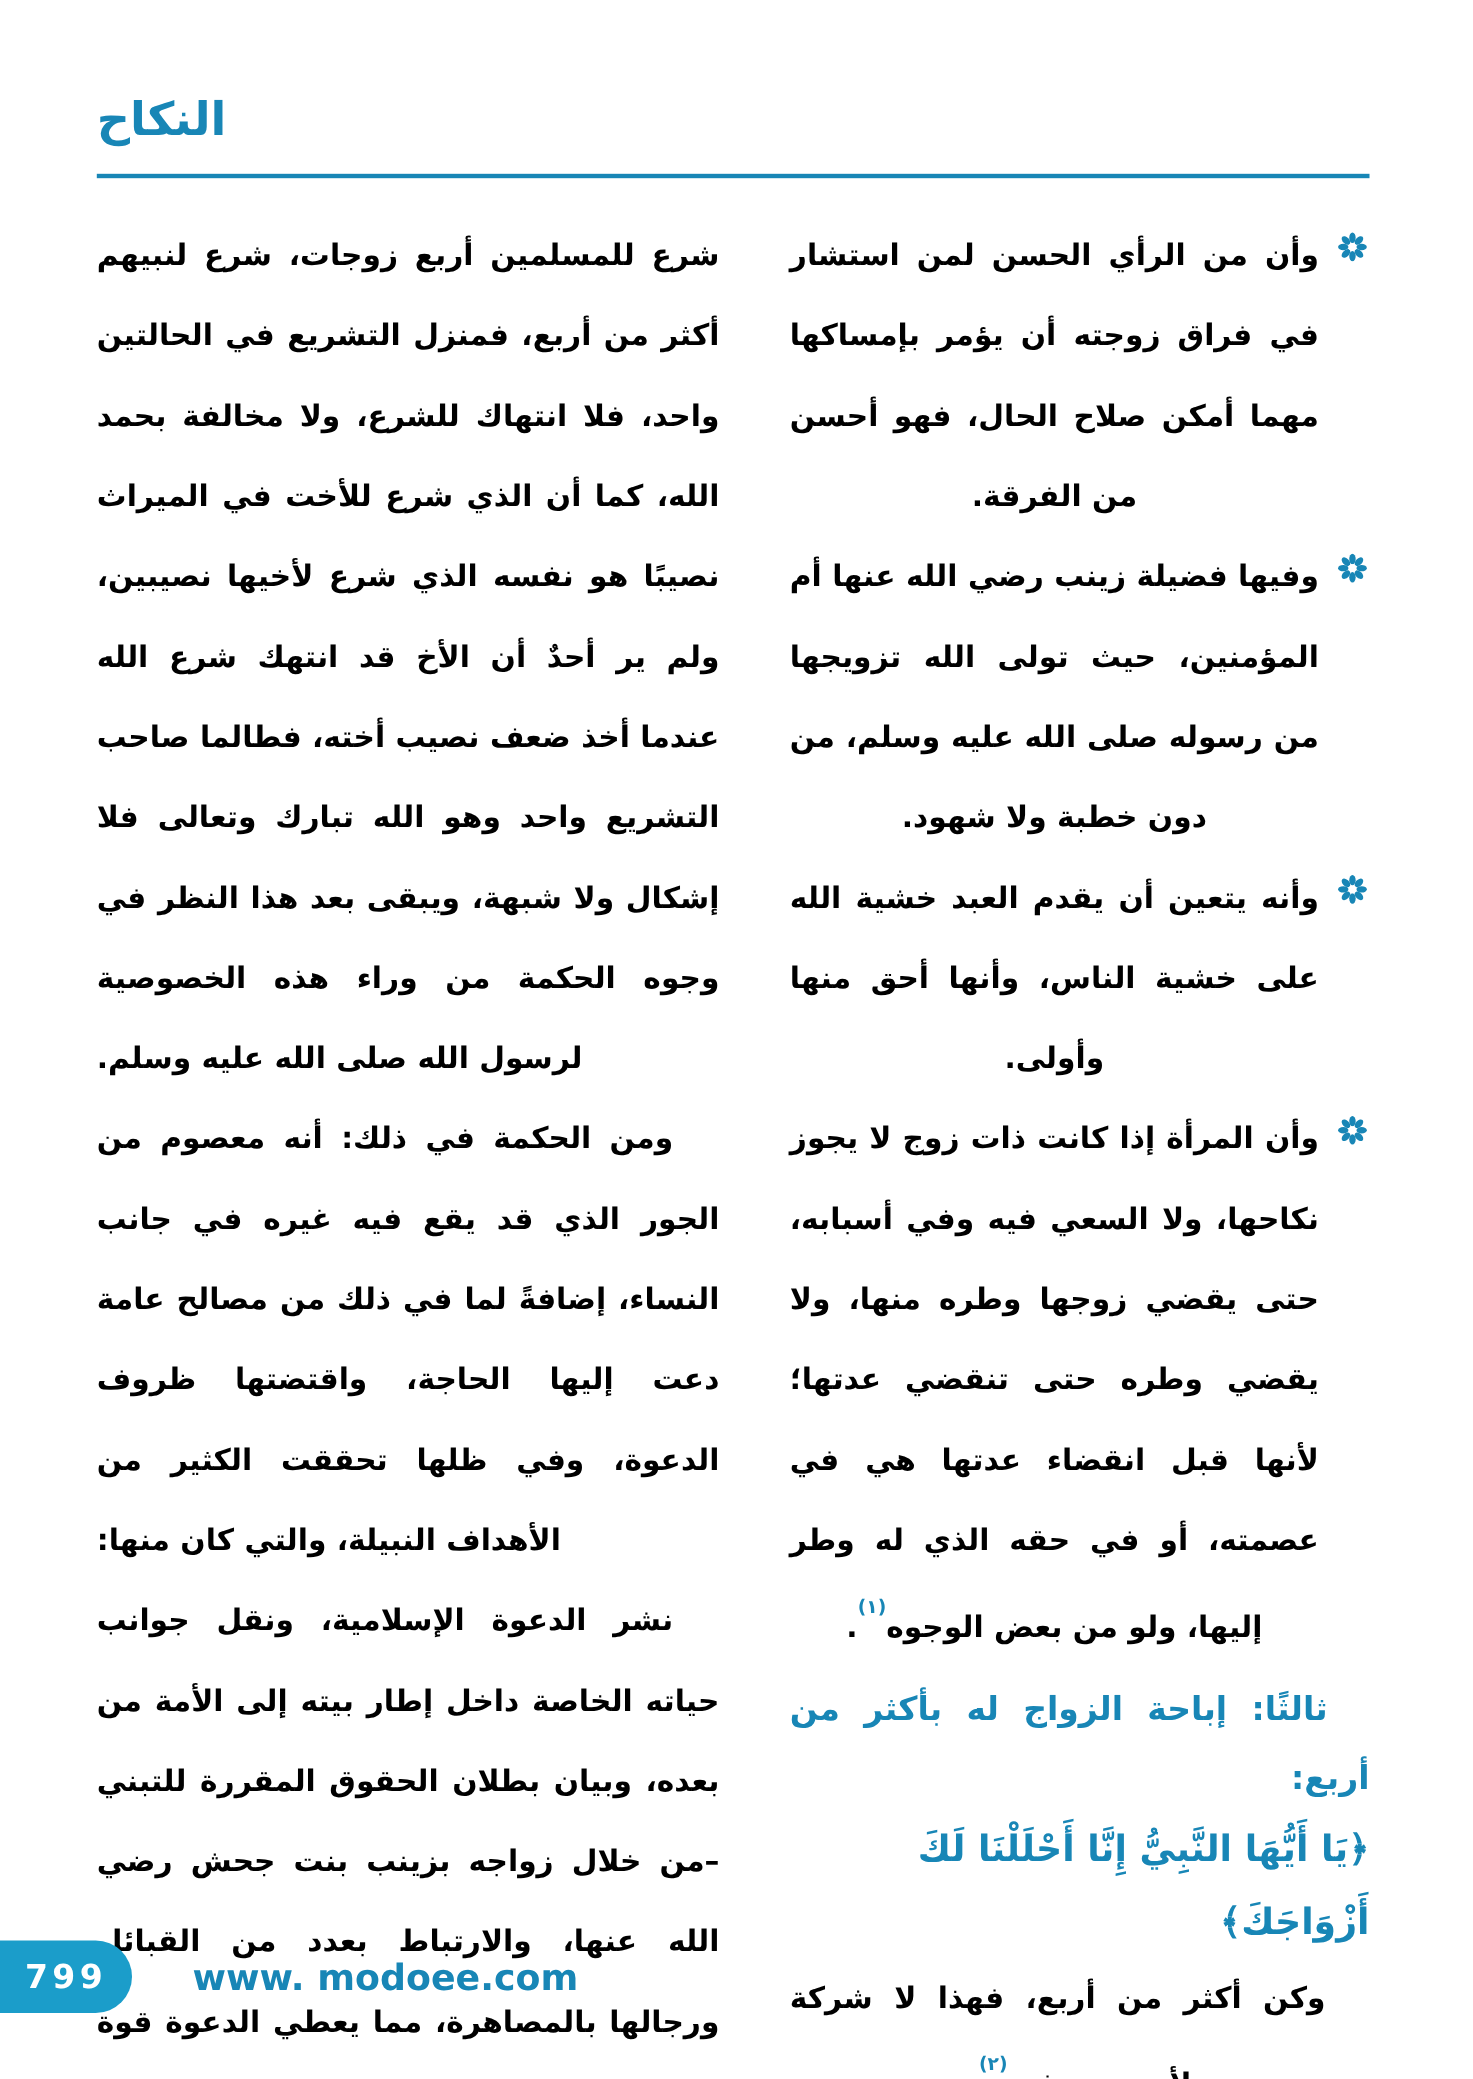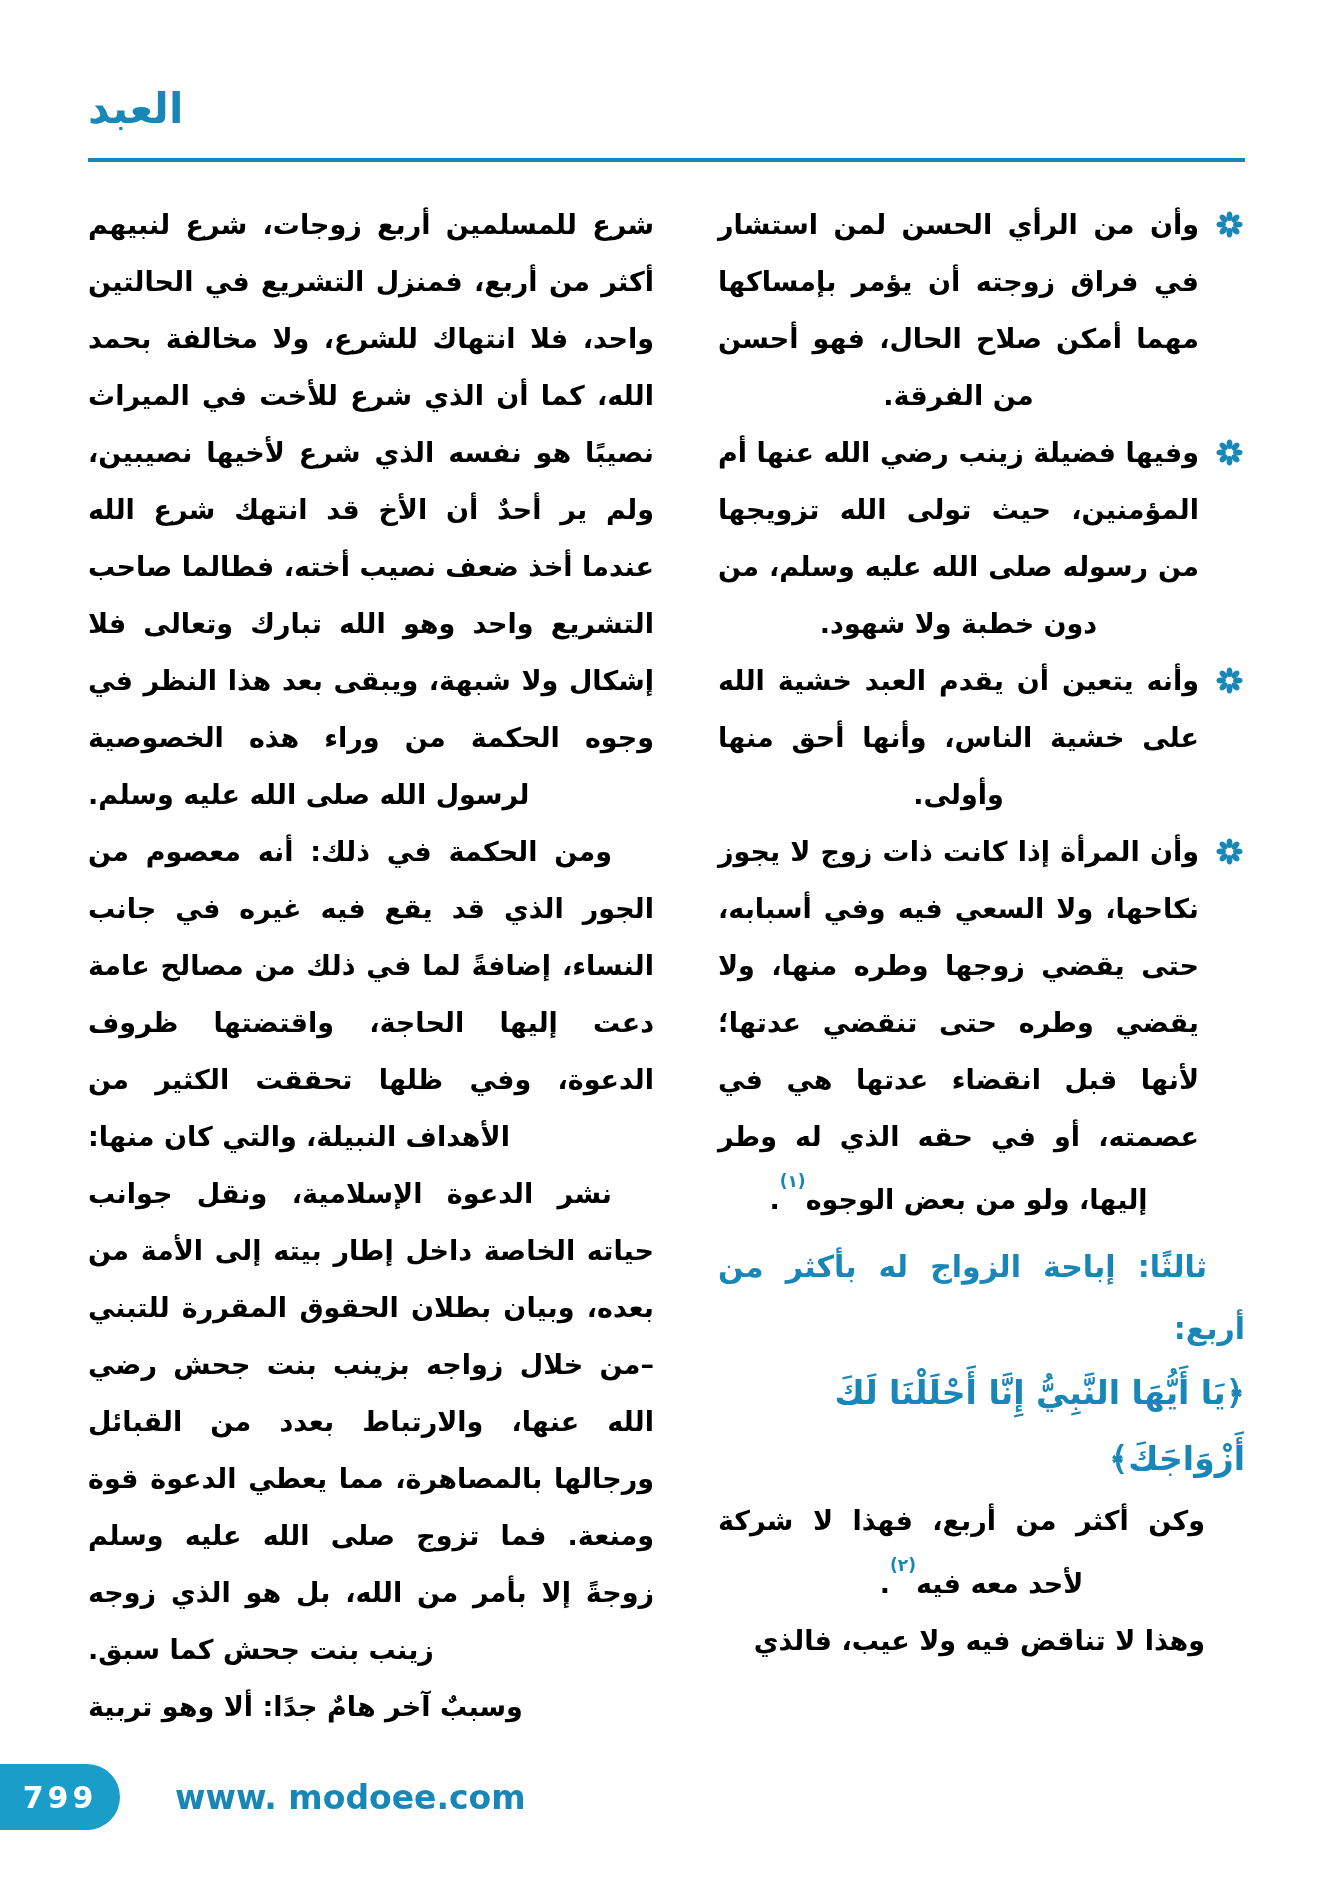--- a/index.html
+++ b/index.html
@@ -30,21 +30,21 @@
   }
   
   .columns{
     position:absolute;top:196px;left:88px;right:94px;
     display:flex;gap:64px;direction:rtl;
   }
   .col{color:var(--ink);}
   .col-right{flex:0 0 527px;width:527px;}
   .col-left{flex:1;}
   .col p, .bullet-text{
-    font-size:27px;line-height:57px;font-weight:bold;
+    font-size:27px;line-height:73px;font-weight:bold;
     text-align:justify;text-align-last:center;
     color:var(--ink);
   }
   .col-left p{text-align-last:left;}
   .col-left p.indent{text-indent:42px;}
   
   .bullet{position:relative;padding-right:46px;}
   .flower{position:absolute;right:2px;top:15px;width:27px;height:27px;}
   
   .section-heading{
@@ -83,21 +83,21 @@
     position:absolute;left:175px;top:1778px;
     color:var(--accent);font-size:33px;font-weight:bold;
     direction:ltr;text-decoration:none;
   }
 </style>
 </head>
 <body>
 
 <div class="page">
 
-  <h1 class="chapter-title">العبد</h1>
+  <h1 class="chapter-title">النكاح</h1>
   <div class="header-rule"></div>
 
   <div class="columns">
 
     <section class="col col-right">
 
       <div class="bullet">
         <span class="flower">
           <svg viewBox="0 0 24 24" width="27" height="27">
             <g fill="#1886b6">

